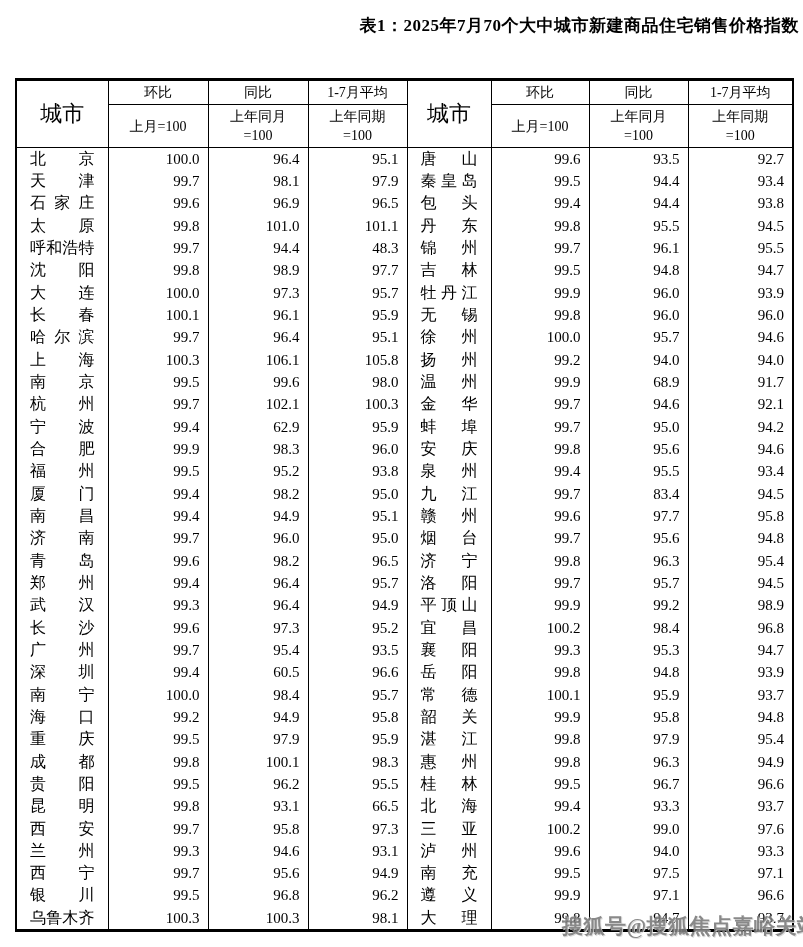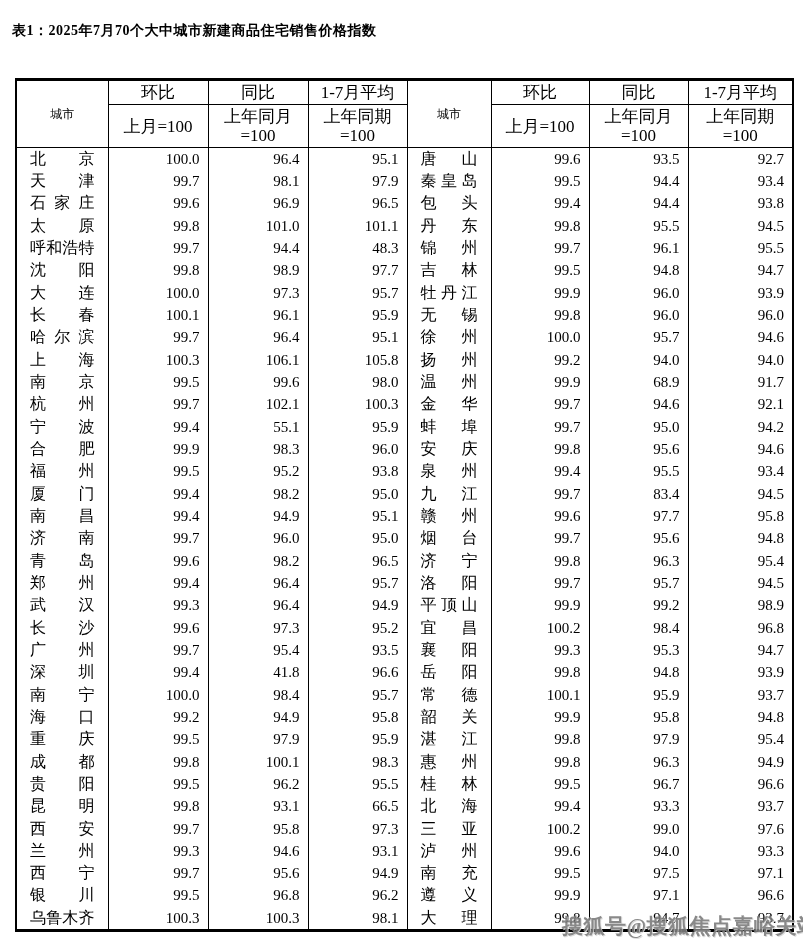--- a/index.html
+++ b/index.html
@@ -6,23 +6,23 @@
   .page{
     position:relative;
     width:803px;height:947px;
     background:#ffffff;
     overflow:hidden;
     font-family:"Liberation Serif","DejaVu Serif",serif;
     color:#000;
   }
   .title{
     position:absolute;top:10px;left:0;right:0;
-    margin:12px;
-    text-align:left;
-    font-size:14px;
+    margin:4px;
+    text-align:right;
+    font-size:17px;
     font-weight:bold;
     letter-spacing:0.5px;
   }
   table.price-table{
     position:absolute;left:15px;top:78px;
     width:777px;
     table-layout:fixed;
     border-collapse:collapse;
     border-top:3px solid #000;
     border-bottom:3px solid #000;
@@ -33,26 +33,26 @@
     border-left:1px solid #000;
     border-right:1px solid #000;
     padding:0;
     font-weight:normal;
     overflow:hidden;
     white-space:nowrap;
   }
   thead th{
     border-bottom:1px solid #000;
     text-align:center;
-    font-size:17px;
+    font-size:14px;
     vertical-align:middle;
   }
   thead tr.h1 th{height:23px;}
   thead tr.h2 th{height:42px;line-height:19px;}
-  thead th.city-h{font-size:12px;}
+  thead th.city-h{font-size:22px;}
   tbody td{
     border-top:0;border-bottom:0;
     height:22.34px;
     vertical-align:middle;
   }
   td.city{
     font-size:16px;
     padding:0 13px;
   }
   td.city .jc{
@@ -378,21 +378,21 @@
           <td class="num">92.1</td>
         </tr>
         <tr>
           <td class="city">
             <span class="jc">
               <span>宁</span>
               <span>波</span>
             </span>
           </td>
           <td class="num">99.4</td>
-          <td class="num">55.1</td>
+          <td class="num">62.9</td>
           <td class="num">95.9</td>
           <td class="city">
             <span class="jc">
               <span>蚌</span>
               <span>埠</span>
             </span>
           </td>
           <td class="num">99.7</td>
           <td class="num">95.0</td>
           <td class="num">94.2</td>
@@ -599,21 +599,21 @@
           <td class="num">94.7</td>
         </tr>
         <tr>
           <td class="city">
             <span class="jc">
               <span>深</span>
               <span>圳</span>
             </span>
           </td>
           <td class="num">99.4</td>
-          <td class="num">41.8</td>
+          <td class="num">60.5</td>
           <td class="num">96.6</td>
           <td class="city">
             <span class="jc">
               <span>岳</span>
               <span>阳</span>
             </span>
           </td>
           <td class="num">99.8</td>
           <td class="num">94.8</td>
           <td class="num">93.9</td>

